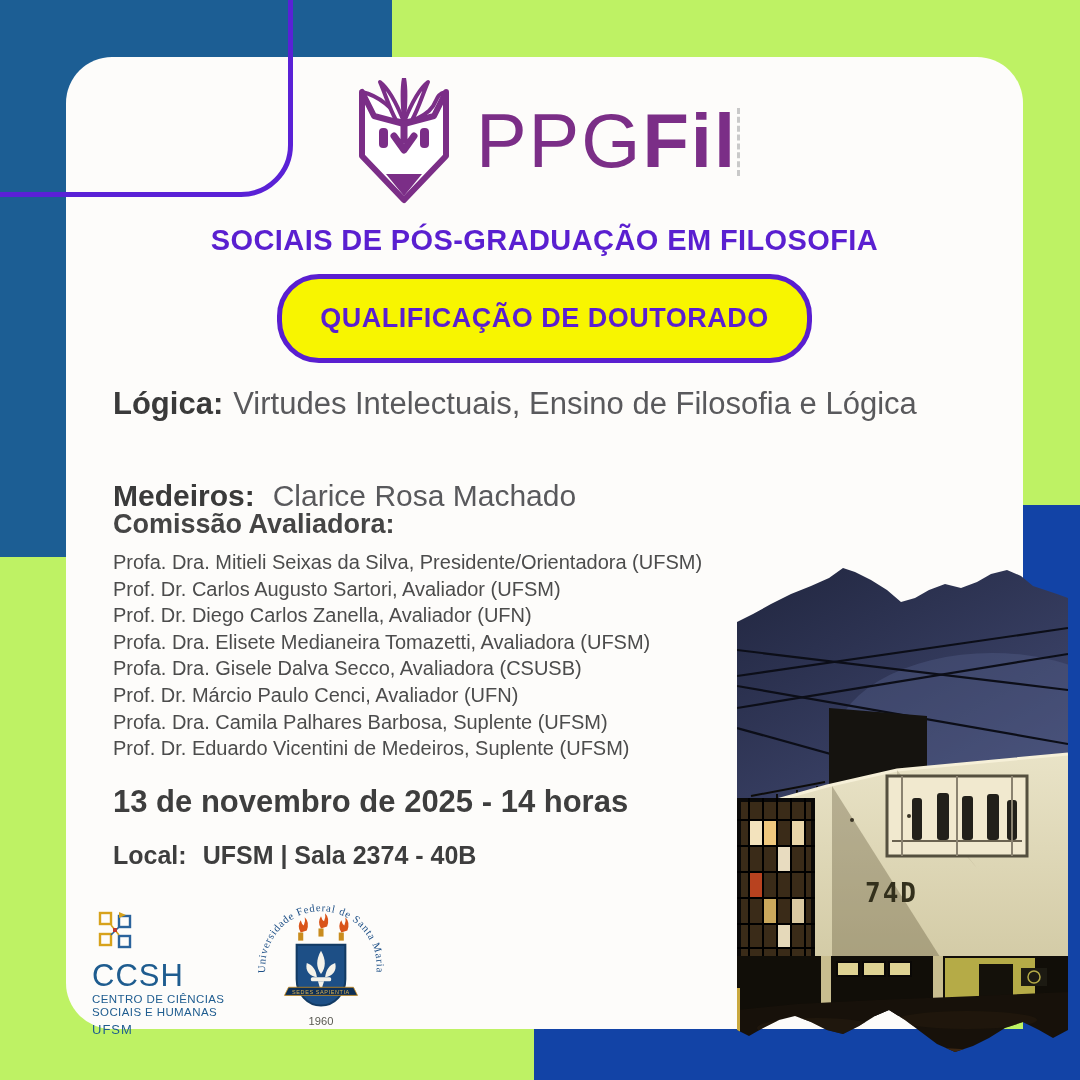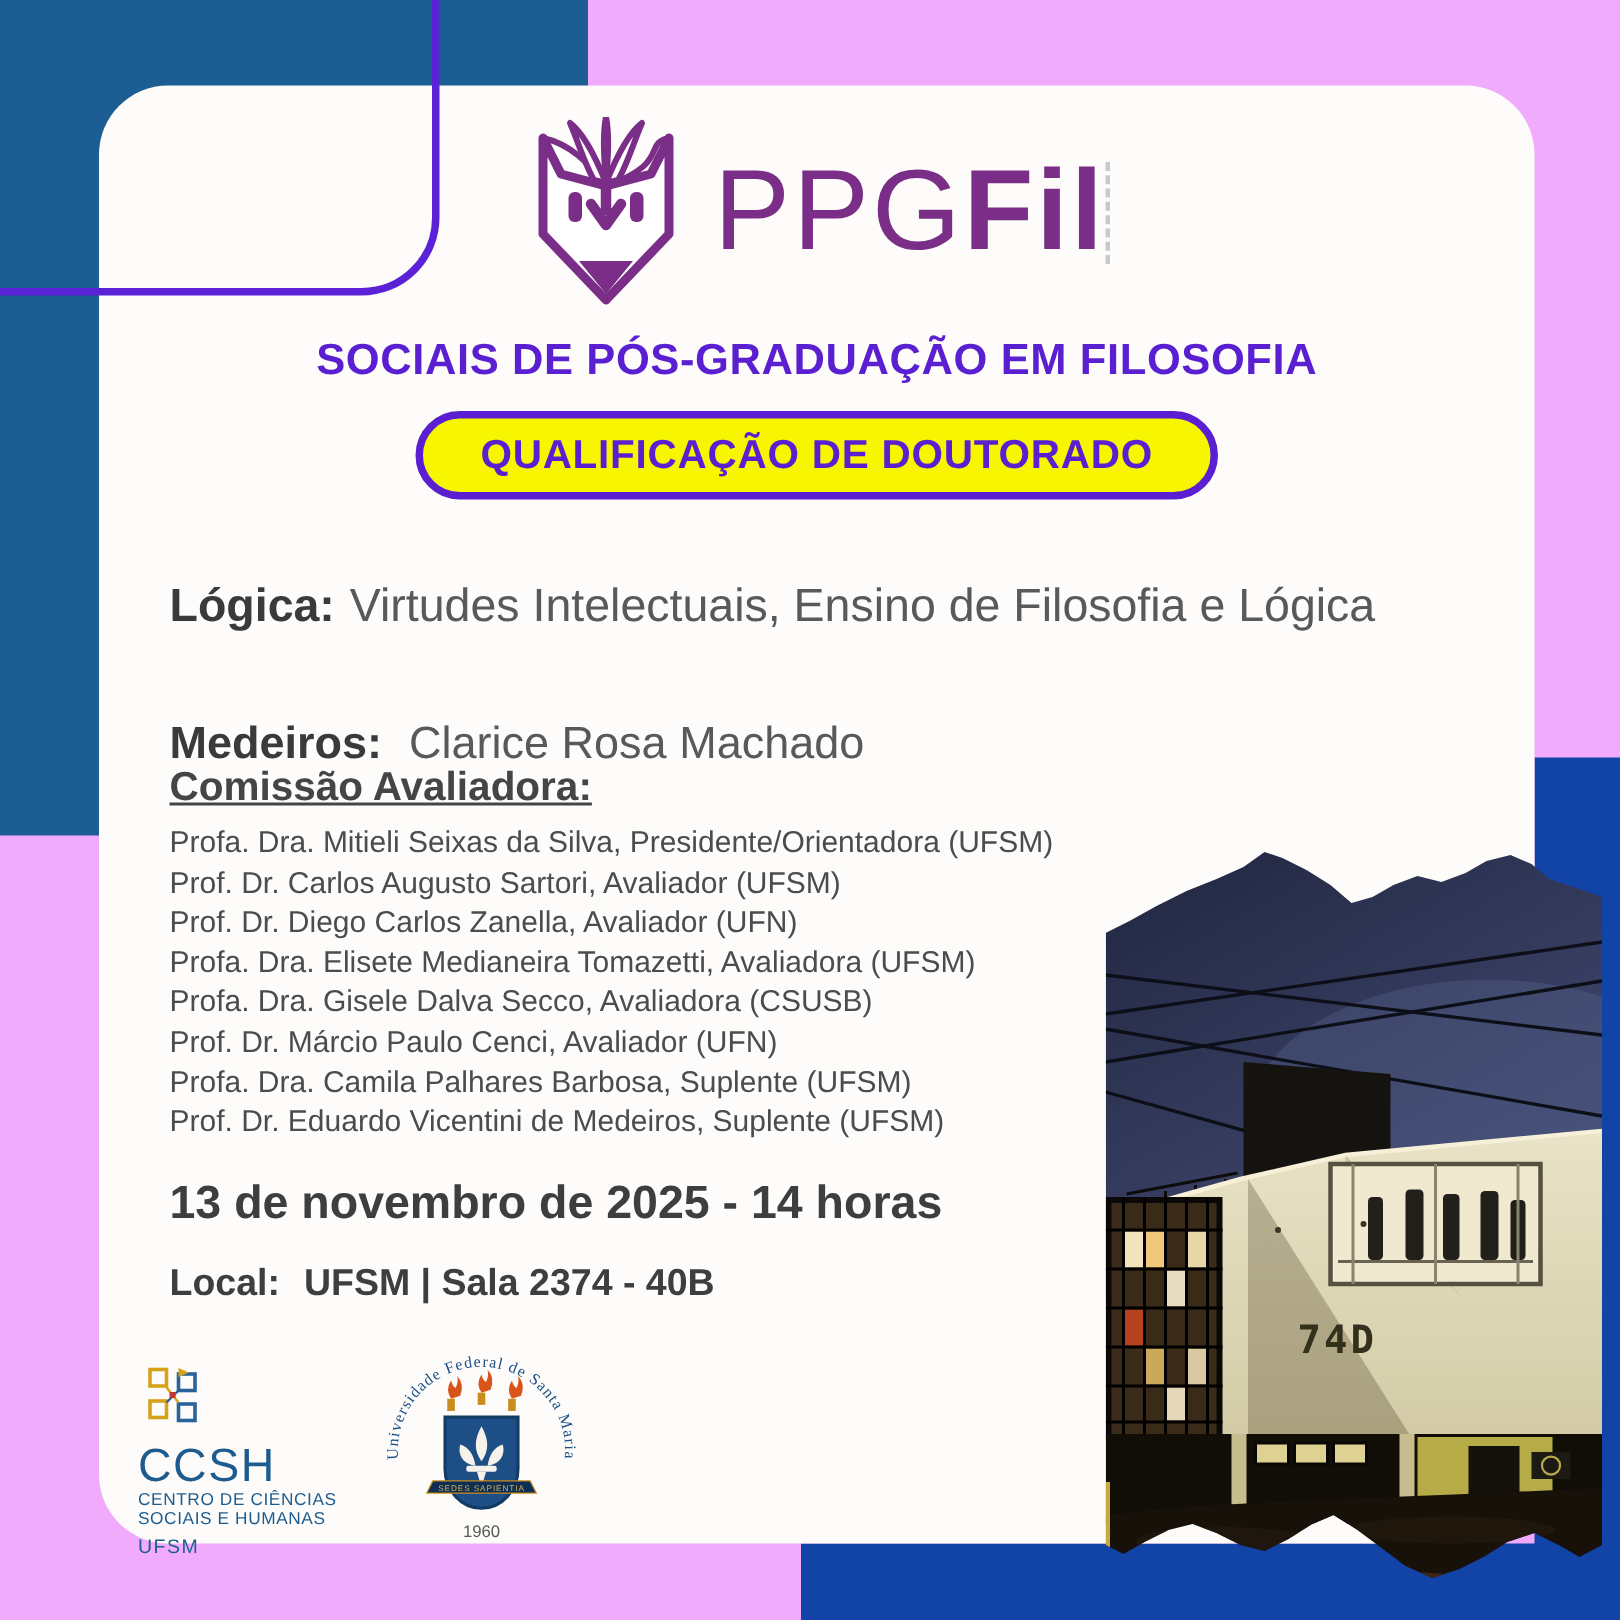--- a/index.html
+++ b/index.html
@@ -1,17 +1,17 @@
 <!DOCTYPE html>
 <html><head>
 <meta charset="utf-8">
 <style>
   html,body{margin:0;padding:0;}
   body{font-family:"Liberation Sans","DejaVu Sans",sans-serif;}
-  .canvas{position:relative;width:1080px;height:1080px;overflow:hidden;background:#f0abfc;}
+  .canvas{position:relative;width:1080px;height:1080px;overflow:hidden;background:#bef264;}
 
   
   .bg-steel{position:absolute;left:0;top:0;width:392px;height:557px;background:#1c5e94;}
   .bg-royal-right{position:absolute;left:1023px;top:505px;width:57px;height:575px;background:#1243a6;}
   .bg-royal-bottom{position:absolute;left:534px;top:1029px;width:546px;height:51px;background:#1243a6;}
 
   
   .card{position:absolute;left:66px;top:57px;width:957px;height:972px;background:#fdfcfa;border-radius:46px;z-index:1;}
 
   
@@ -20,28 +20,28 @@
   
   .logo-row{position:absolute;left:66px;top:66px;width:957px;height:150px;display:flex;align-items:center;justify-content:center;gap:20px;z-index:2;}
   .brand-text{font-size:76px;color:#7b2e87;letter-spacing:2px;line-height:1;}
   .brand-light{font-weight:400;}
   .brand-bold{font-weight:700;}
   .logo-crop-dash{position:absolute;left:737px;top:108px;height:68px;border-left:3px dashed #c9c9c9;z-index:2;}
 
   
   .program-heading{position:absolute;left:66px;top:224px;width:957px;text-align:center;font-size:29px;font-weight:700;letter-spacing:.4px;color:#5a1fd0;z-index:2;}
   .badge-wrap{position:absolute;left:66px;top:274px;width:957px;text-align:center;z-index:2;}
-  .badge{display:inline-block;background:#f8f500;border:5px solid #5a1fd0;border-radius:42px;padding:9px 38px;font-size:27px;font-weight:700;letter-spacing:.5px;color:#5a1fd0;}
+  .badge{display:inline-block;background:#f8f500;border:5px solid #5a1fd0;border-radius:42px;padding:24px 38px;font-size:27px;font-weight:700;letter-spacing:.5px;color:#5a1fd0;}
 
   
   .title-par{position:absolute;left:113px;top:348px;width:860px;font-size:31px;line-height:1.62;color:#59595c;text-align:justify;text-align-last:left;z-index:2;}
   .title-par strong{color:#3a3a3a;font-weight:700;margin-right:10px;}
   .author-par{position:absolute;left:113px;top:449px;font-size:30px;color:#59595c;z-index:2;}
   .author-par strong{color:#3a3a3a;font-weight:700;margin-right:18px;}
-  .committee-label{position:absolute;left:113px;top:509px;font-size:27px;font-weight:700;color:#454545;z-index:2;text-decoration:underline;}
+  .committee-label{position:absolute;left:113px;top:509px;font-size:27px;font-weight:700;color:#454545;z-index:2;}
   .committee-list{position:absolute;left:113px;top:549px;width:630px;font-size:20px;line-height:1.33;color:#4c4c4c;z-index:2;}
   .date-line{position:absolute;left:113px;top:784px;font-size:31px;font-weight:700;color:#3e3e3e;z-index:2;}
   .local-line{position:absolute;left:113px;top:841px;font-size:25px;font-weight:700;color:#3e3e3e;z-index:2;}
   .local-line .loc-label{margin-right:16px;}
 
   
   .ccsh{position:absolute;left:92px;top:908px;width:170px;text-align:left;color:#1e5c8f;z-index:2;}
   .ccsh .acro{font-size:31px;letter-spacing:1px;line-height:1.05;margin-top:2px;}
   .ccsh .sub{font-size:11.5px;letter-spacing:.4px;line-height:1.15;}
   .ccsh .ufsm{font-size:13px;margin-top:3px;letter-spacing:1px;}

